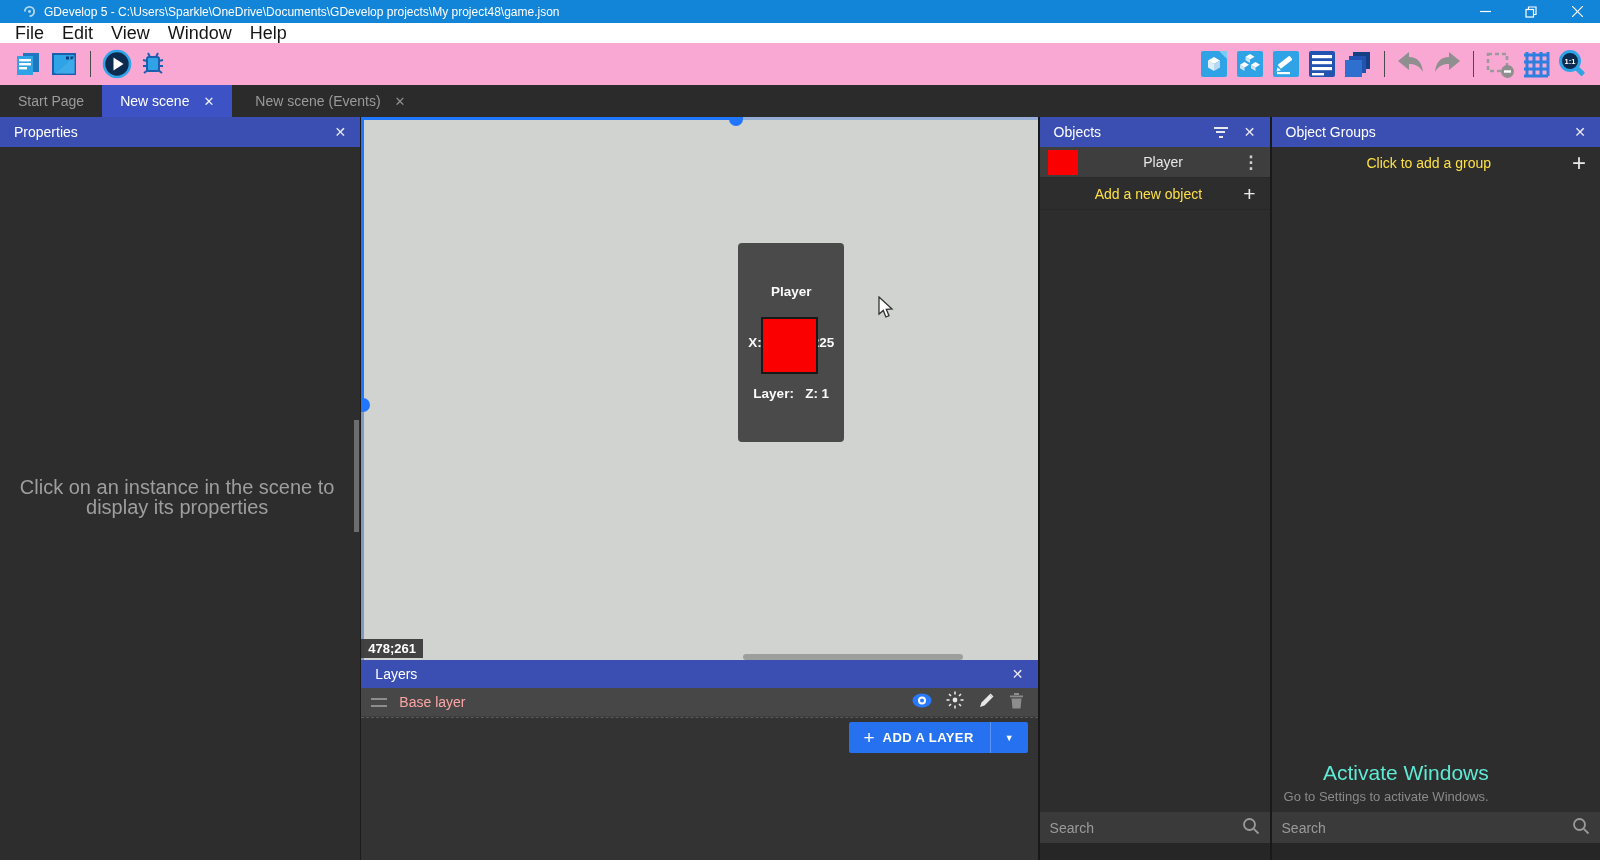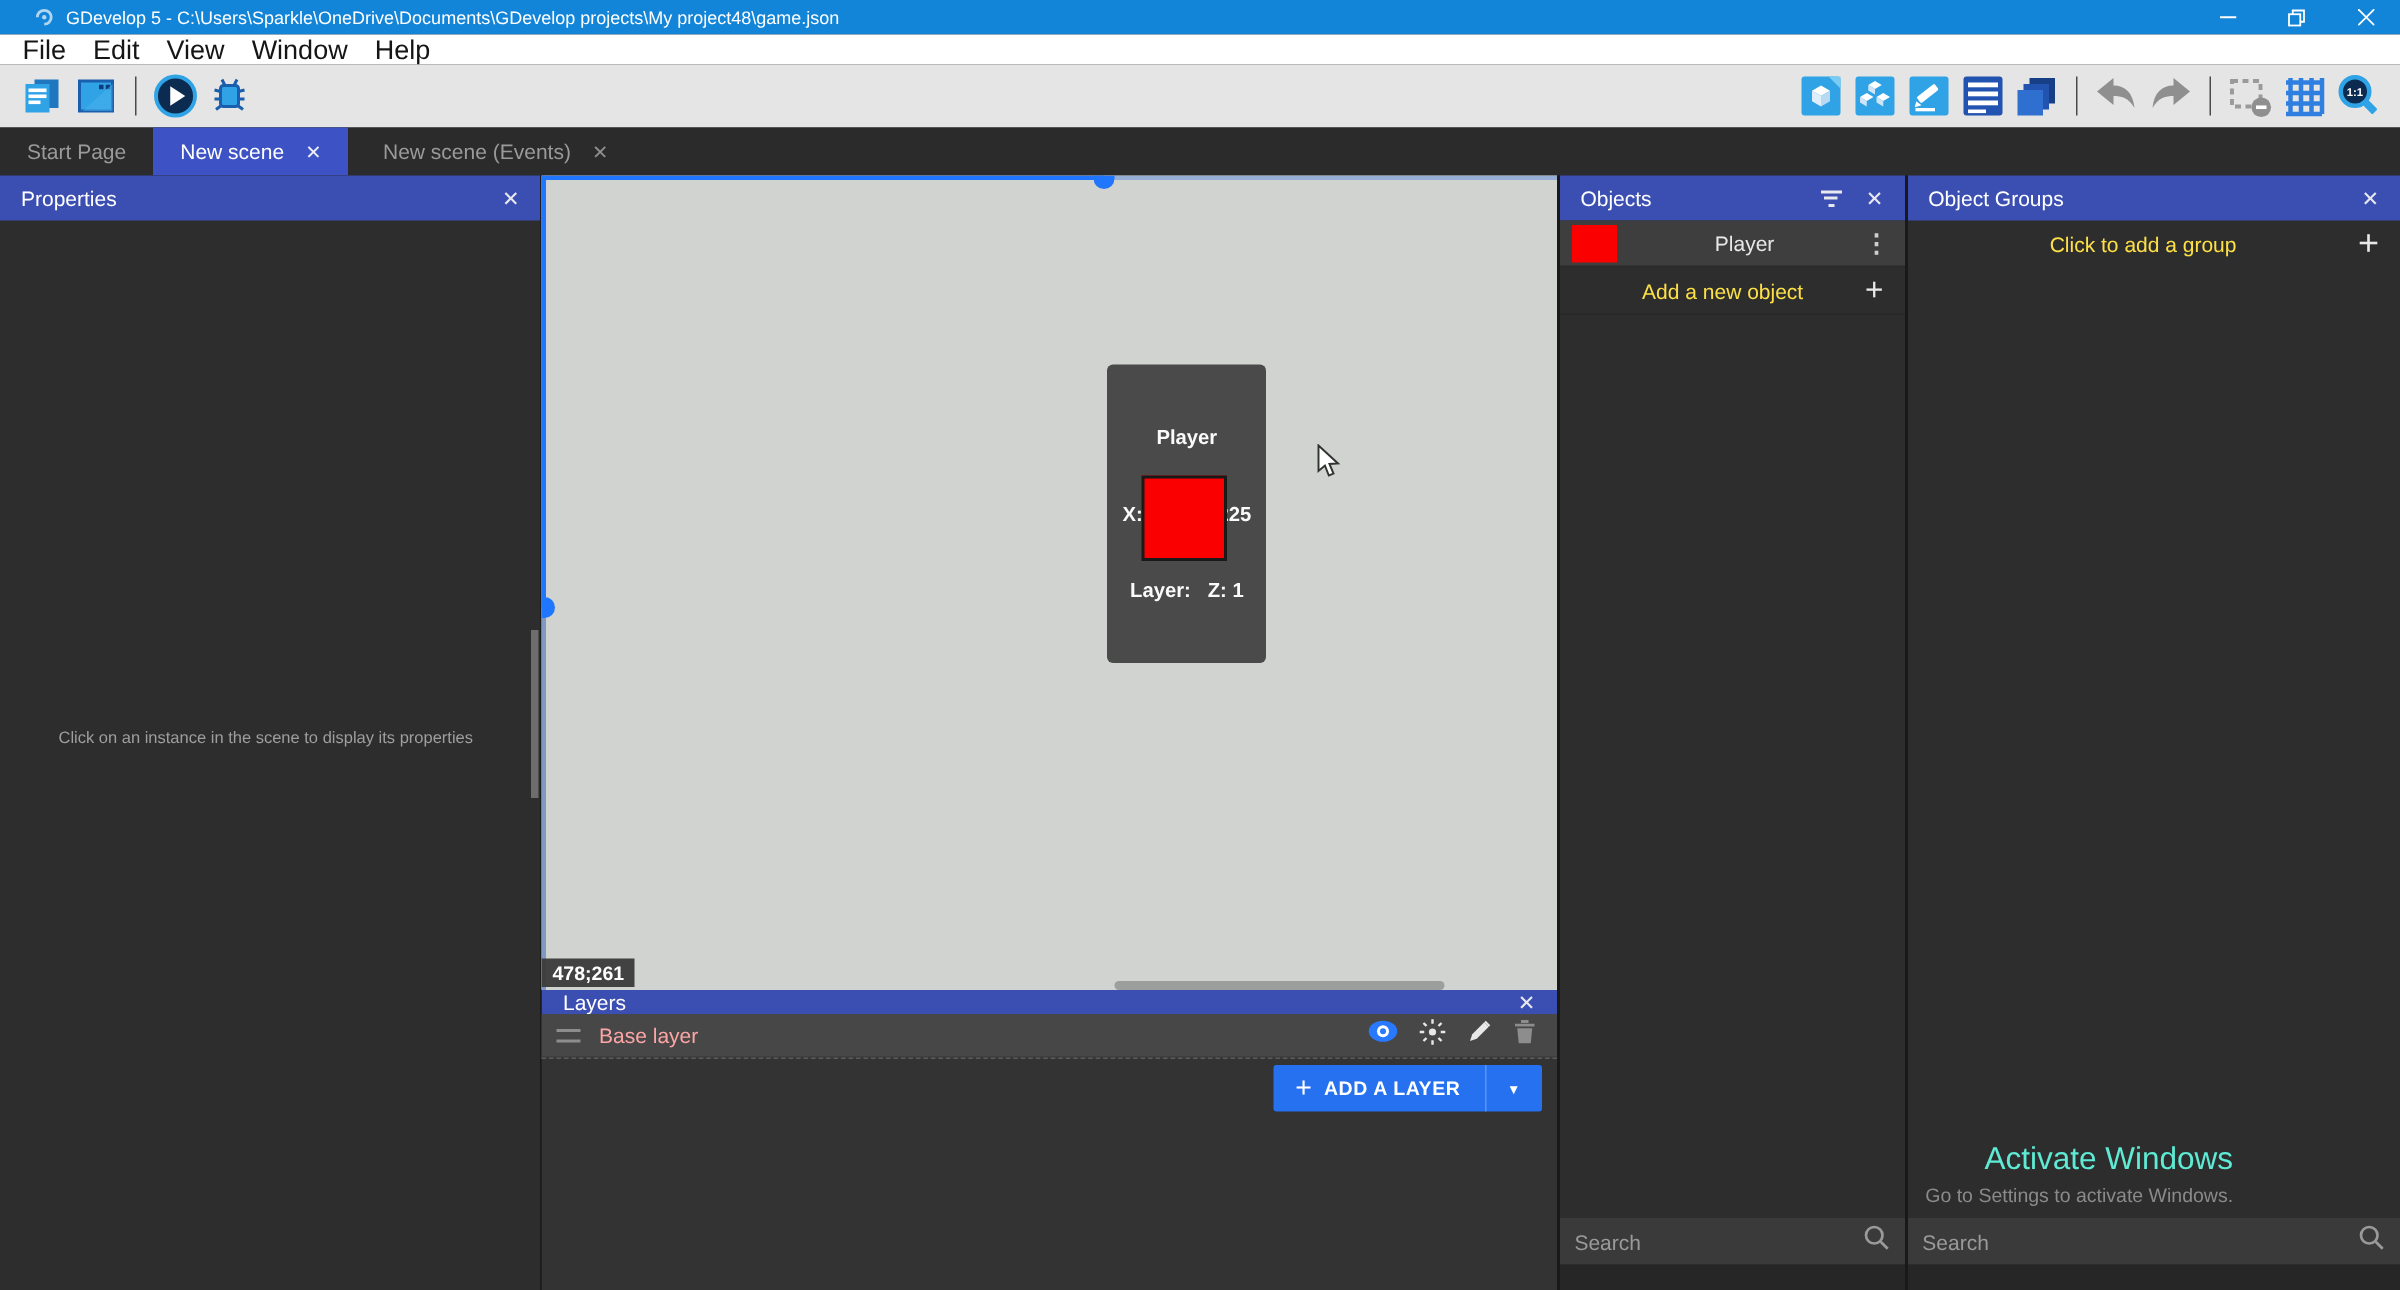--- a/index.html
+++ b/index.html
@@ -12,42 +12,42 @@
   .titlebar .logo { width:18px; display:flex; justify-content:center; margin-left:4px; opacity:.85; }
   .titlebar .title { font-size:12px; margin-left:6px; flex:1; white-space:nowrap; overflow:hidden; }
   .winbtn { width:46px; height:23px; display:flex; align-items:center; justify-content:center; }
   .winbtn svg { display:block; }
 
   
   .menubar { height:20px; background:#ffffff; display:flex; align-items:center; padding-left:6px; flex:0 0 auto; }
   .menubar .mitem { font-size:18px; color:#151515; padding:0 9px; height:100%; display:flex; align-items:center; cursor:default; }
 
   
-  .toolbar { height:42px; background:#e5e5e5; display:flex; align-items:center; padding:0 10px; flex:0 0 auto; }
+  .toolbar { height:42px; background:#f9a8d4; display:flex; align-items:center; padding:0 10px; flex:0 0 auto; }
   .tbicon { width:36px; height:34px; display:flex; align-items:center; justify-content:center; }
   .tbsep { width:1px; height:26px; background:#4a4a4a; margin:0 8px; }
   .tb-spacer { flex:1; }
 
   
   .tabbar { height:32px; background:#2b2b2b; display:flex; align-items:stretch; flex:0 0 auto; }
   .tab { display:flex; align-items:center; padding:0 18px; font-size:14px; color:#9a9a9a; gap:14px; }
   .tab.active { background:#3d52c4; color:#ffffff; }
   .tab .tclose { font-size:13px; color:inherit; opacity:.9; }
   .tabgap { width:5px; }
 
   
   .main { flex:1; display:flex; min-height:0; }
   .panel-header { height:30px; background:#3b4eb1; display:flex; align-items:center; padding:0 14px; color:#fff; flex:0 0 auto; }
   .panel-header .ptitle { font-size:14px; flex:1; }
   .panel-header .pclose { font-size:14px; color:#e8e8ef; margin-left:12px; }
 
   
   .props { width:374px; background:#2d2d2d; display:flex; flex-direction:column; position:relative; border-right:1px solid #1b1b1b; }
   .props .hint { position:absolute; top:360px; left:16px; right:22px; text-align:center;
-                 color:#9e9e9e; font-size:11px; line-height:30px; }
+                 color:#9e9e9e; font-size:20px; line-height:20px; }
   .props .vthumb { position:absolute; right:1px; top:303px; width:5px; height:112px; background:#6d6d6d; }
 
   
   .center { width:700px; display:flex; flex-direction:column; min-height:0; }
   .canvas { height:543px; background:#d0d3cf; position:relative; overflow:hidden; flex:0 0 auto; }
   .sc-top-bright { position:absolute; left:0; top:0; width:375px; height:3px; background:#2176ff; }
   .sc-top-muted  { position:absolute; left:375px; top:0; right:0; height:3px; background:#96aed6; }
   .sc-top-dot    { position:absolute; left:368px; top:0; width:14px; height:9px; border-radius:0 0 8px 8px; background:#2176ff; }
   .sc-left-bright{ position:absolute; left:0; top:0; width:3px; height:288px; background:#2176ff; }
   .sc-left-muted { position:absolute; left:0; top:288px; width:3px; bottom:0; background:#8099c2; }
@@ -56,21 +56,21 @@
              padding:6px 10px; color:#fafafa; font-size:13.5px; font-weight:600; line-height:17px;
              text-align:center; white-space:pre; }
   .instance { position:absolute; left:400px; top:200px; width:57px; height:57px; background:#fb0000; border:2px solid #191919; }
   .cursor { position:absolute; left:516px; top:179px; }
   .coord { position:absolute; left:0; bottom:2px; background:rgba(58,58,58,.95); color:#fff;
            font-size:13px; font-weight:600; padding:2px 7px; }
   .hthumb { position:absolute; left:382px; bottom:0; width:220px; height:6px; background:#9c9f9c; border-radius:3px; }
 
   
   .layers { flex:1; background:#333333; display:flex; flex-direction:column; min-height:0; }
-  .layers .panel-header { height:16px;justify-content:flex-end; }
+  .layers .panel-header { height:28px;justify-content:flex-end; }
   .lrow { height:29px; background:#474747; border-bottom:1px solid #3d3d3d; display:flex; align-items:center; padding:0 10px; position:relative; }
   .lhandle { width:16px; height:9px; border-top:2px solid #8d8d8d; border-bottom:2px solid #8d8d8d; margin-right:12px; }
   .llabel { color:#fca5a5; font-size:14px; flex:1; }
   .licons { display:flex; align-items:center; gap:14px; margin-right:4px; }
   .swatch { position:absolute; right:4px; top:1px; width:46px; height:25px; background:#dcdcdc; border:2px solid #ffffff; box-shadow:0 1px 2px rgba(0,0,0,.4); }
   .lfooter { flex:1; border-top:1px dashed #5a5a5a; position:relative; }
   .addlayer { position:absolute; right:10px; top:4px; height:31px; background:#2571f0; border-radius:2px;
               display:flex; align-items:center; color:#fff; }
   .addlayer .al-main { display:flex; align-items:center; gap:8px; padding:0 16px 0 14px; }
   .addlayer .al-plus { font-size:19px; font-weight:300; line-height:1; }

